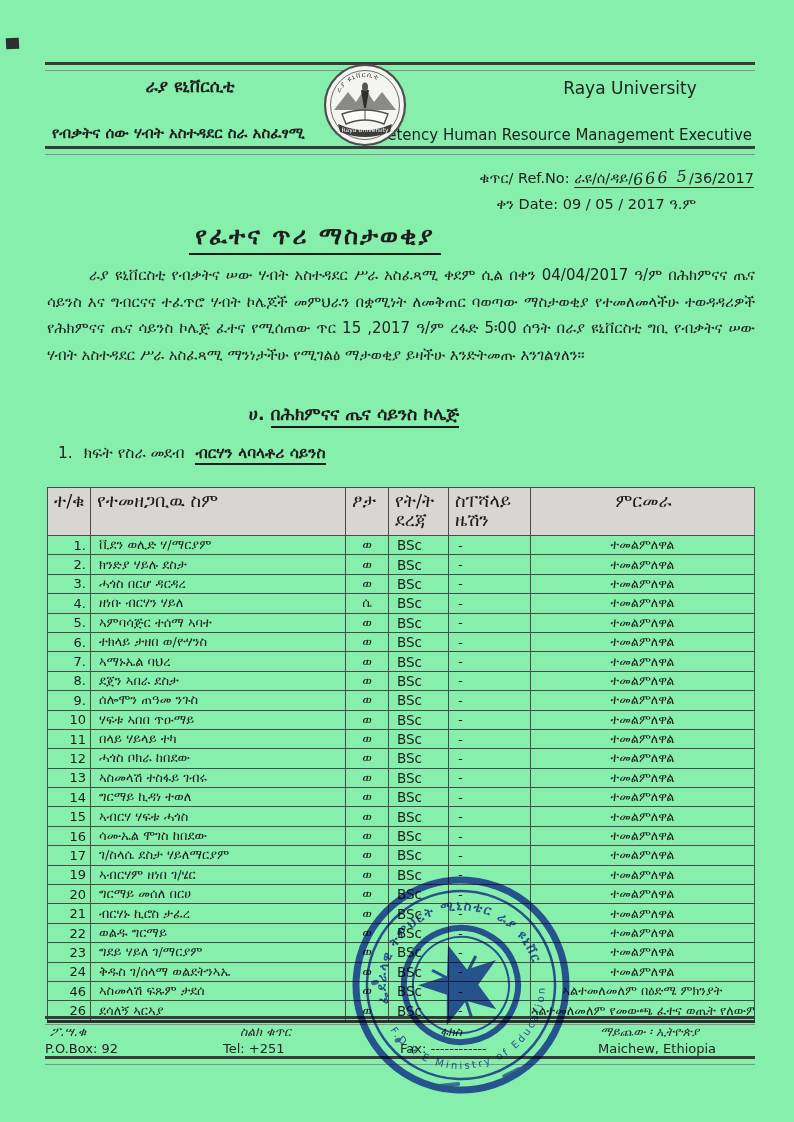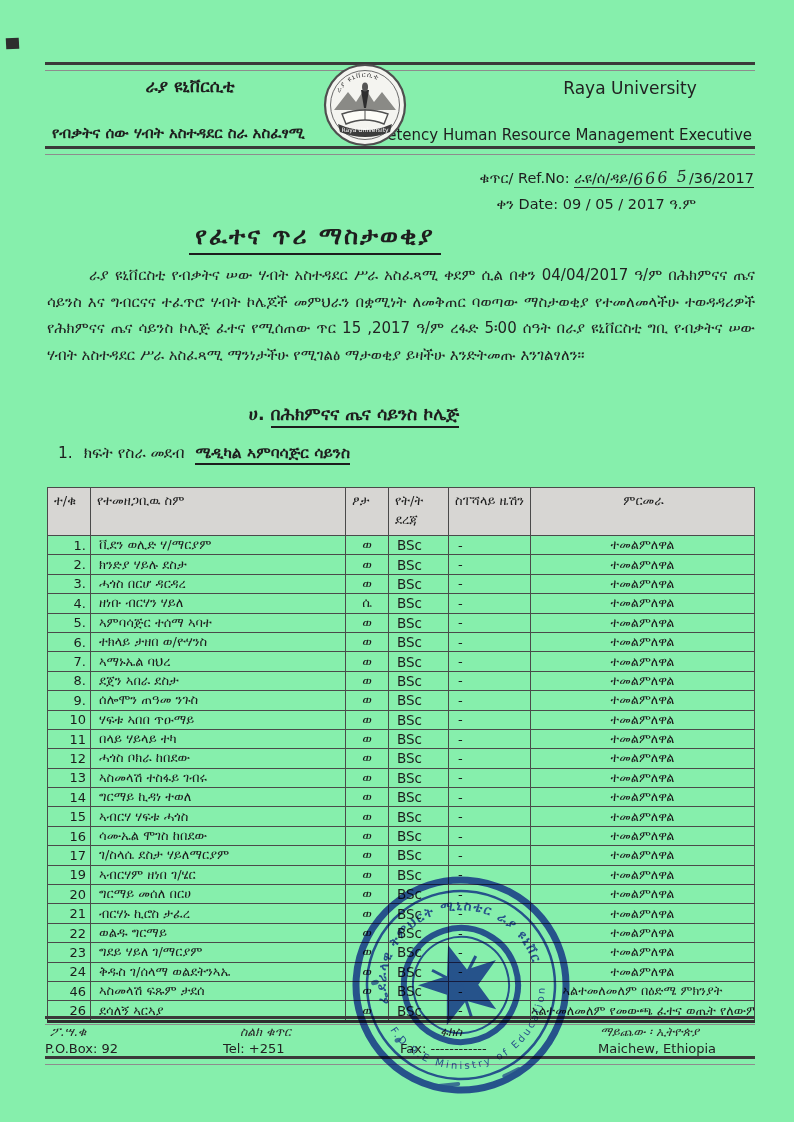--- a/index.html
+++ b/index.html
@@ -59,21 +59,21 @@
   .vacancy{position:absolute;left:58px;top:444px;font-size:15.5px;}
   .vacancy .v-label{margin-right:6px;}
   .vacancy .v-name{font-weight:bold;border-bottom:2px solid #1d1d1d;padding-bottom:1px;}
   
   .tbl-wrap{position:absolute;left:47px;top:487px;width:707px;}
   table{border-collapse:collapse;width:707px;table-layout:fixed;
     font-size:13px;color:#1c1c1c;}
   col.w0{width:43px;} col.w1{width:255px;} col.w2{width:43px;}
   col.w3{width:60px;} col.w4{width:82px;} col.w5{width:224px;}
   th,td{border:1px solid #4a4a4a;overflow:hidden;white-space:nowrap;}
-  thead th{background:var(--hdr-bg);font-weight:normal;font-size:13px;
+  thead th{background:var(--hdr-bg);font-weight:normal;font-size:18px;
     height:44px;vertical-align:top;padding:3px 4px 0 6px;text-align:left;
     white-space:normal;line-height:19px;}
   thead th.c5{text-align:center;}
   tbody td{height:18.4px;padding:0;}
   td.c0{text-align:right;padding-right:4px;}
   td.c1{text-align:left;padding-left:8px;}
   td.c2{text-align:center;}
   td.c3{text-align:left;padding-left:8px;font-size:13.5px;}
   td.c4{text-align:left;padding-left:9px;}
   td.c5{text-align:center;font-size:12.8px;}
@@ -143,21 +143,21 @@
 
   <div class="body-par">ራያ ዩኒቨርስቲ የብቃትና ሠው ሃብት አስተዳደር ሥራ አስፈጻሚ ቀደም ሲል በቀን 04/04/2017 ዓ/ም በሕክምናና ጤና ሳይንስ እና ግብርናና ተፈጥሮ ሃብት ኮሌጆች መምህራን በቋሚነት ለመቅጠር ባወጣው ማስታወቂያ የተመለመላችሁ ተወዳዳሪዎች የሕክምናና ጤና ሳይንስ ኮሌጅ ፈተና የሚሰጠው ጥር 15 ,2017 ዓ/ም ረፋድ 5፡00 ሰዓት በራያ ዩኒቨርስቲ ግቢ የብቃትና ሠው ሃብት አስተዳደር ሥራ አስፈጻሚ ማንነታችሁ የሚገልፅ ማታወቂያ ይዛችሁ እንድትመጡ እንገልፃለን።</div>
 
   <div class="section-h">
     <span>ሀ.</span><span class="u">በሕክምናና ጤና ሳይንስ ኮሌጅ</span>
   </div>
 
   <div class="vacancy">
     <span class="v-label">1.</span>
     <span class="v-label">ክፍት የስራ መደብ</span>
-    <span class="v-name">ሜዲካል ኣምባሳጅር ሳይንስ</span>
+    <span class="v-name">ብርሃን ላባላቶሪ ሳይንስ</span>
   </div>
 
   <div class="tbl-wrap">
     <table>
       <colgroup>
         <col class="w0">
           <col class="w1">
           <col class="w2">
           <col class="w3">
           <col class="w4">

